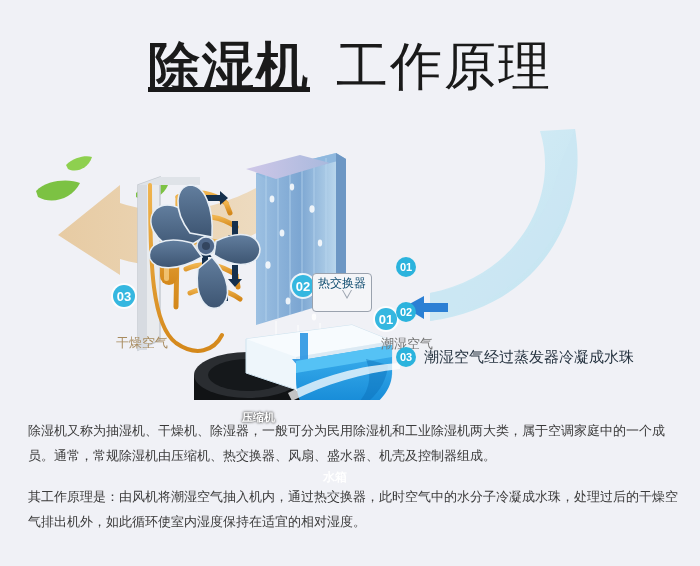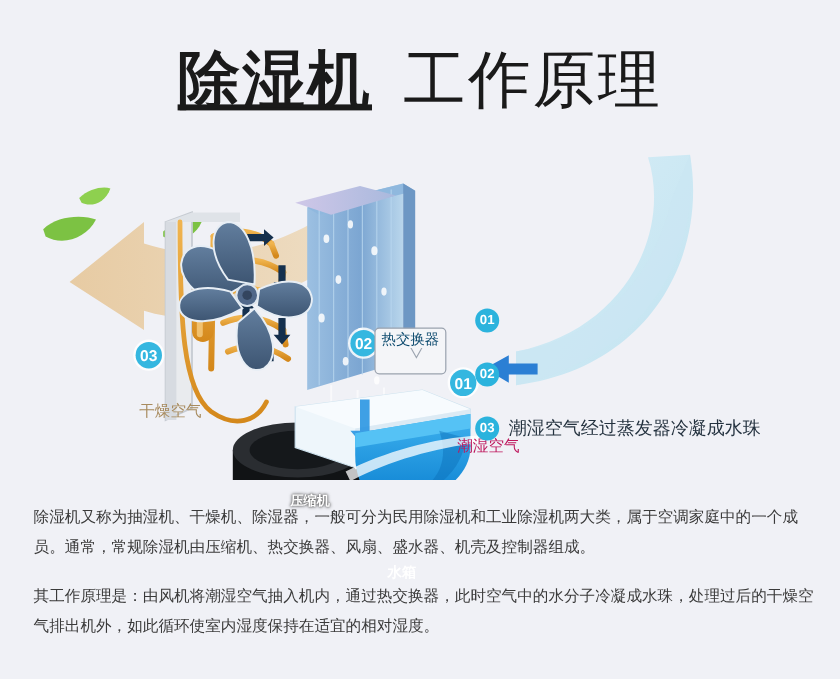--- a/index.html
+++ b/index.html
@@ -44,21 +44,21 @@
   #badge-01{left:375px;top:183px;}
   #badge-02{left:292px;top:150px;}
   #badge-03{left:113px;top:160px;}
 
   .diag-label{
     position:absolute;
     font-size:13px;
     color:#4e6b86;
     white-space:nowrap;
   }
-  #label-humid{left:381px;top:210px;color:#be185d;margin-top:28px;}
+  #label-humid{left:381px;top:210px;color:#737373;}
   #label-dry{left:116px;top:209px;color:#a88b5e;}
 
   .callout{
     position:absolute;left:312px;top:148px;
     border:1px solid #9aa2ae;
     border-radius:4px;
     background:#f4f5f8;
     padding:1px 5px 19px 5px;
     font-size:12px;color:#0c4a6e;
     white-space:nowrap;

